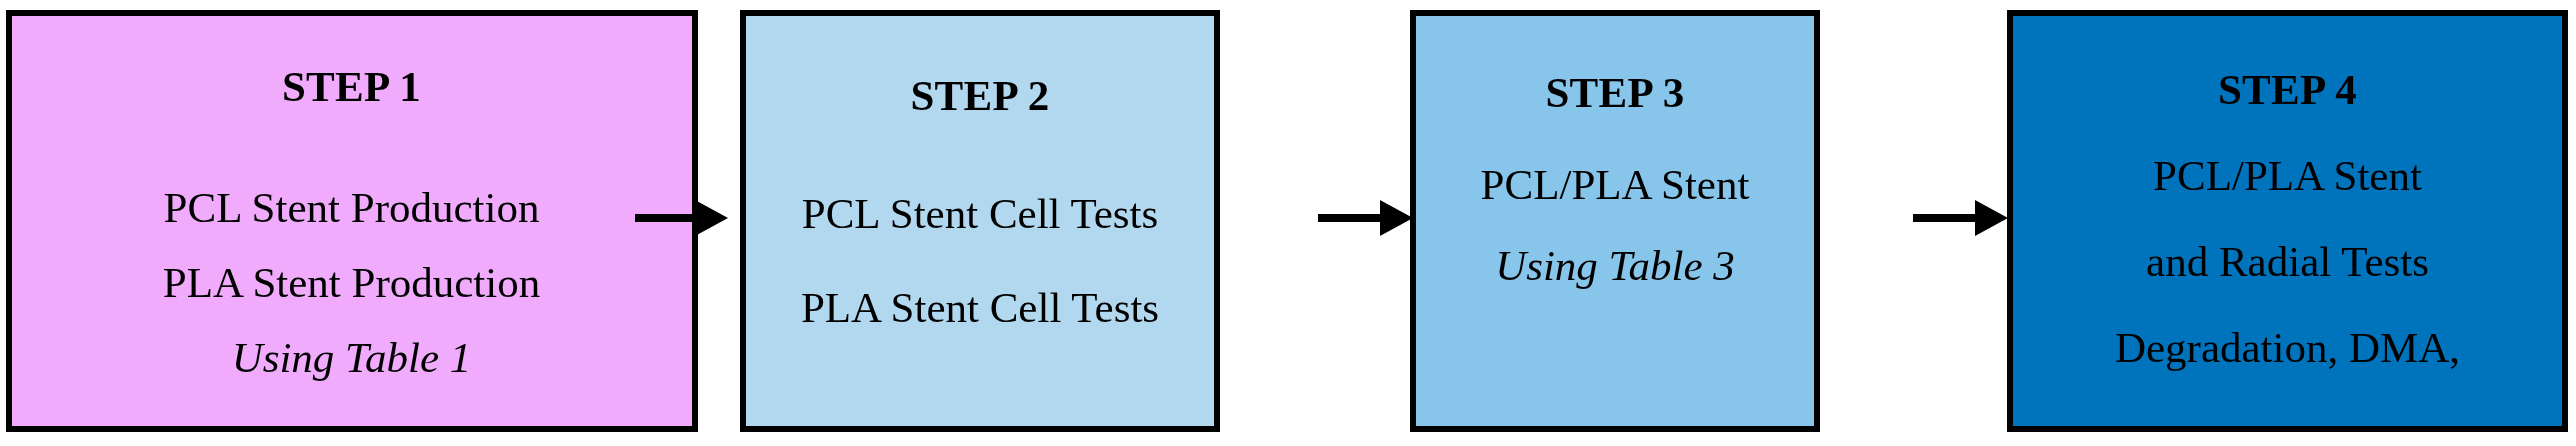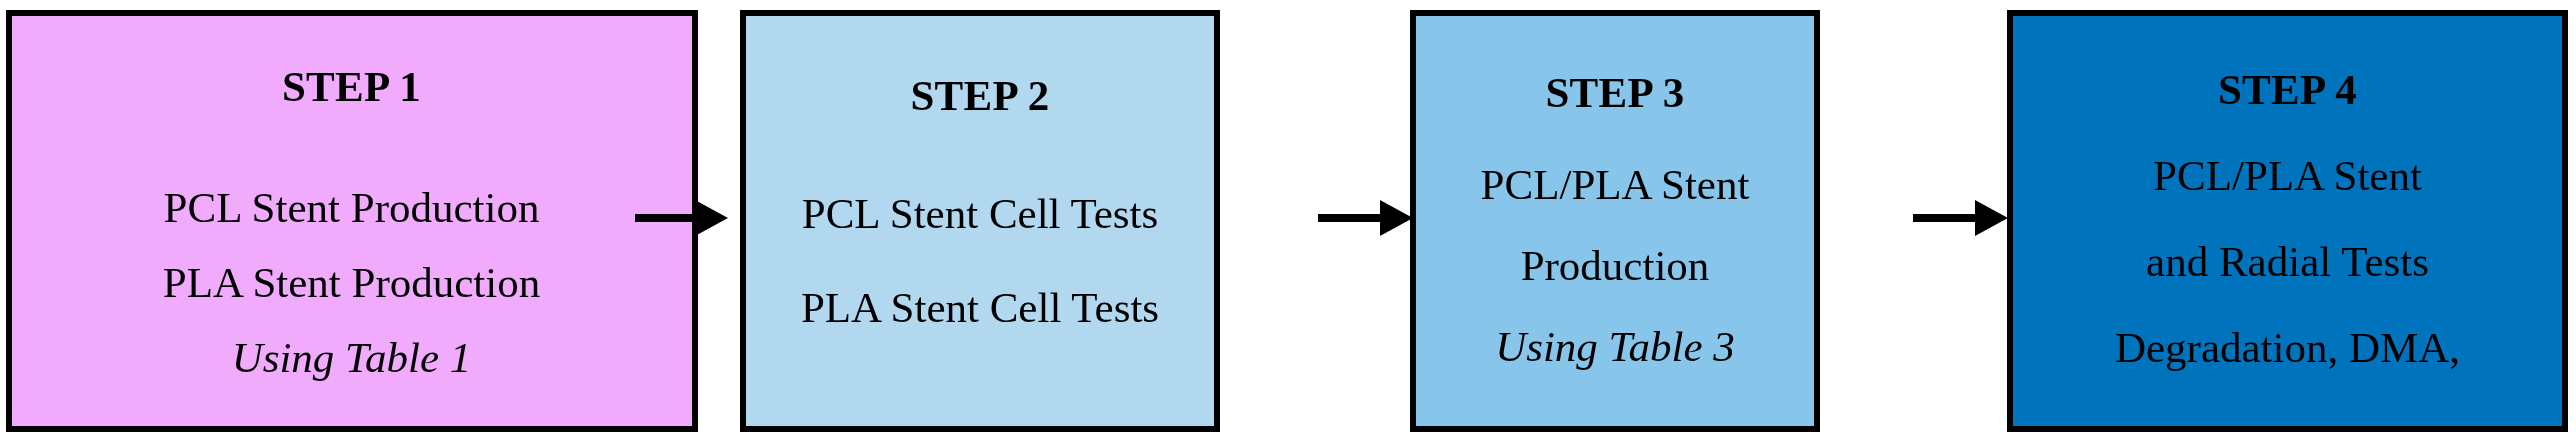--- a/index.html
+++ b/index.html
@@ -133,21 +133,20 @@
 
   <div class="arrow" id="arrow-2">
     <div class="arrow-shaft"></div>
     <div class="arrow-head"></div>
   </div>
 
   <div class="step-box" id="step-box-3">
     <div class="step-title">STEP 3</div>
     <div class="step-lines">
       <div class="step-line">PCL/PLA Stent</div>
-      <div class="step-line">Production</div>
       <div class="step-line italic">Using Table 3</div>
     </div>
   </div>
 
   <div class="arrow" id="arrow-3">
     <div class="arrow-shaft"></div>
     <div class="arrow-head"></div>
   </div>
 
   <div class="step-box" id="step-box-4">

